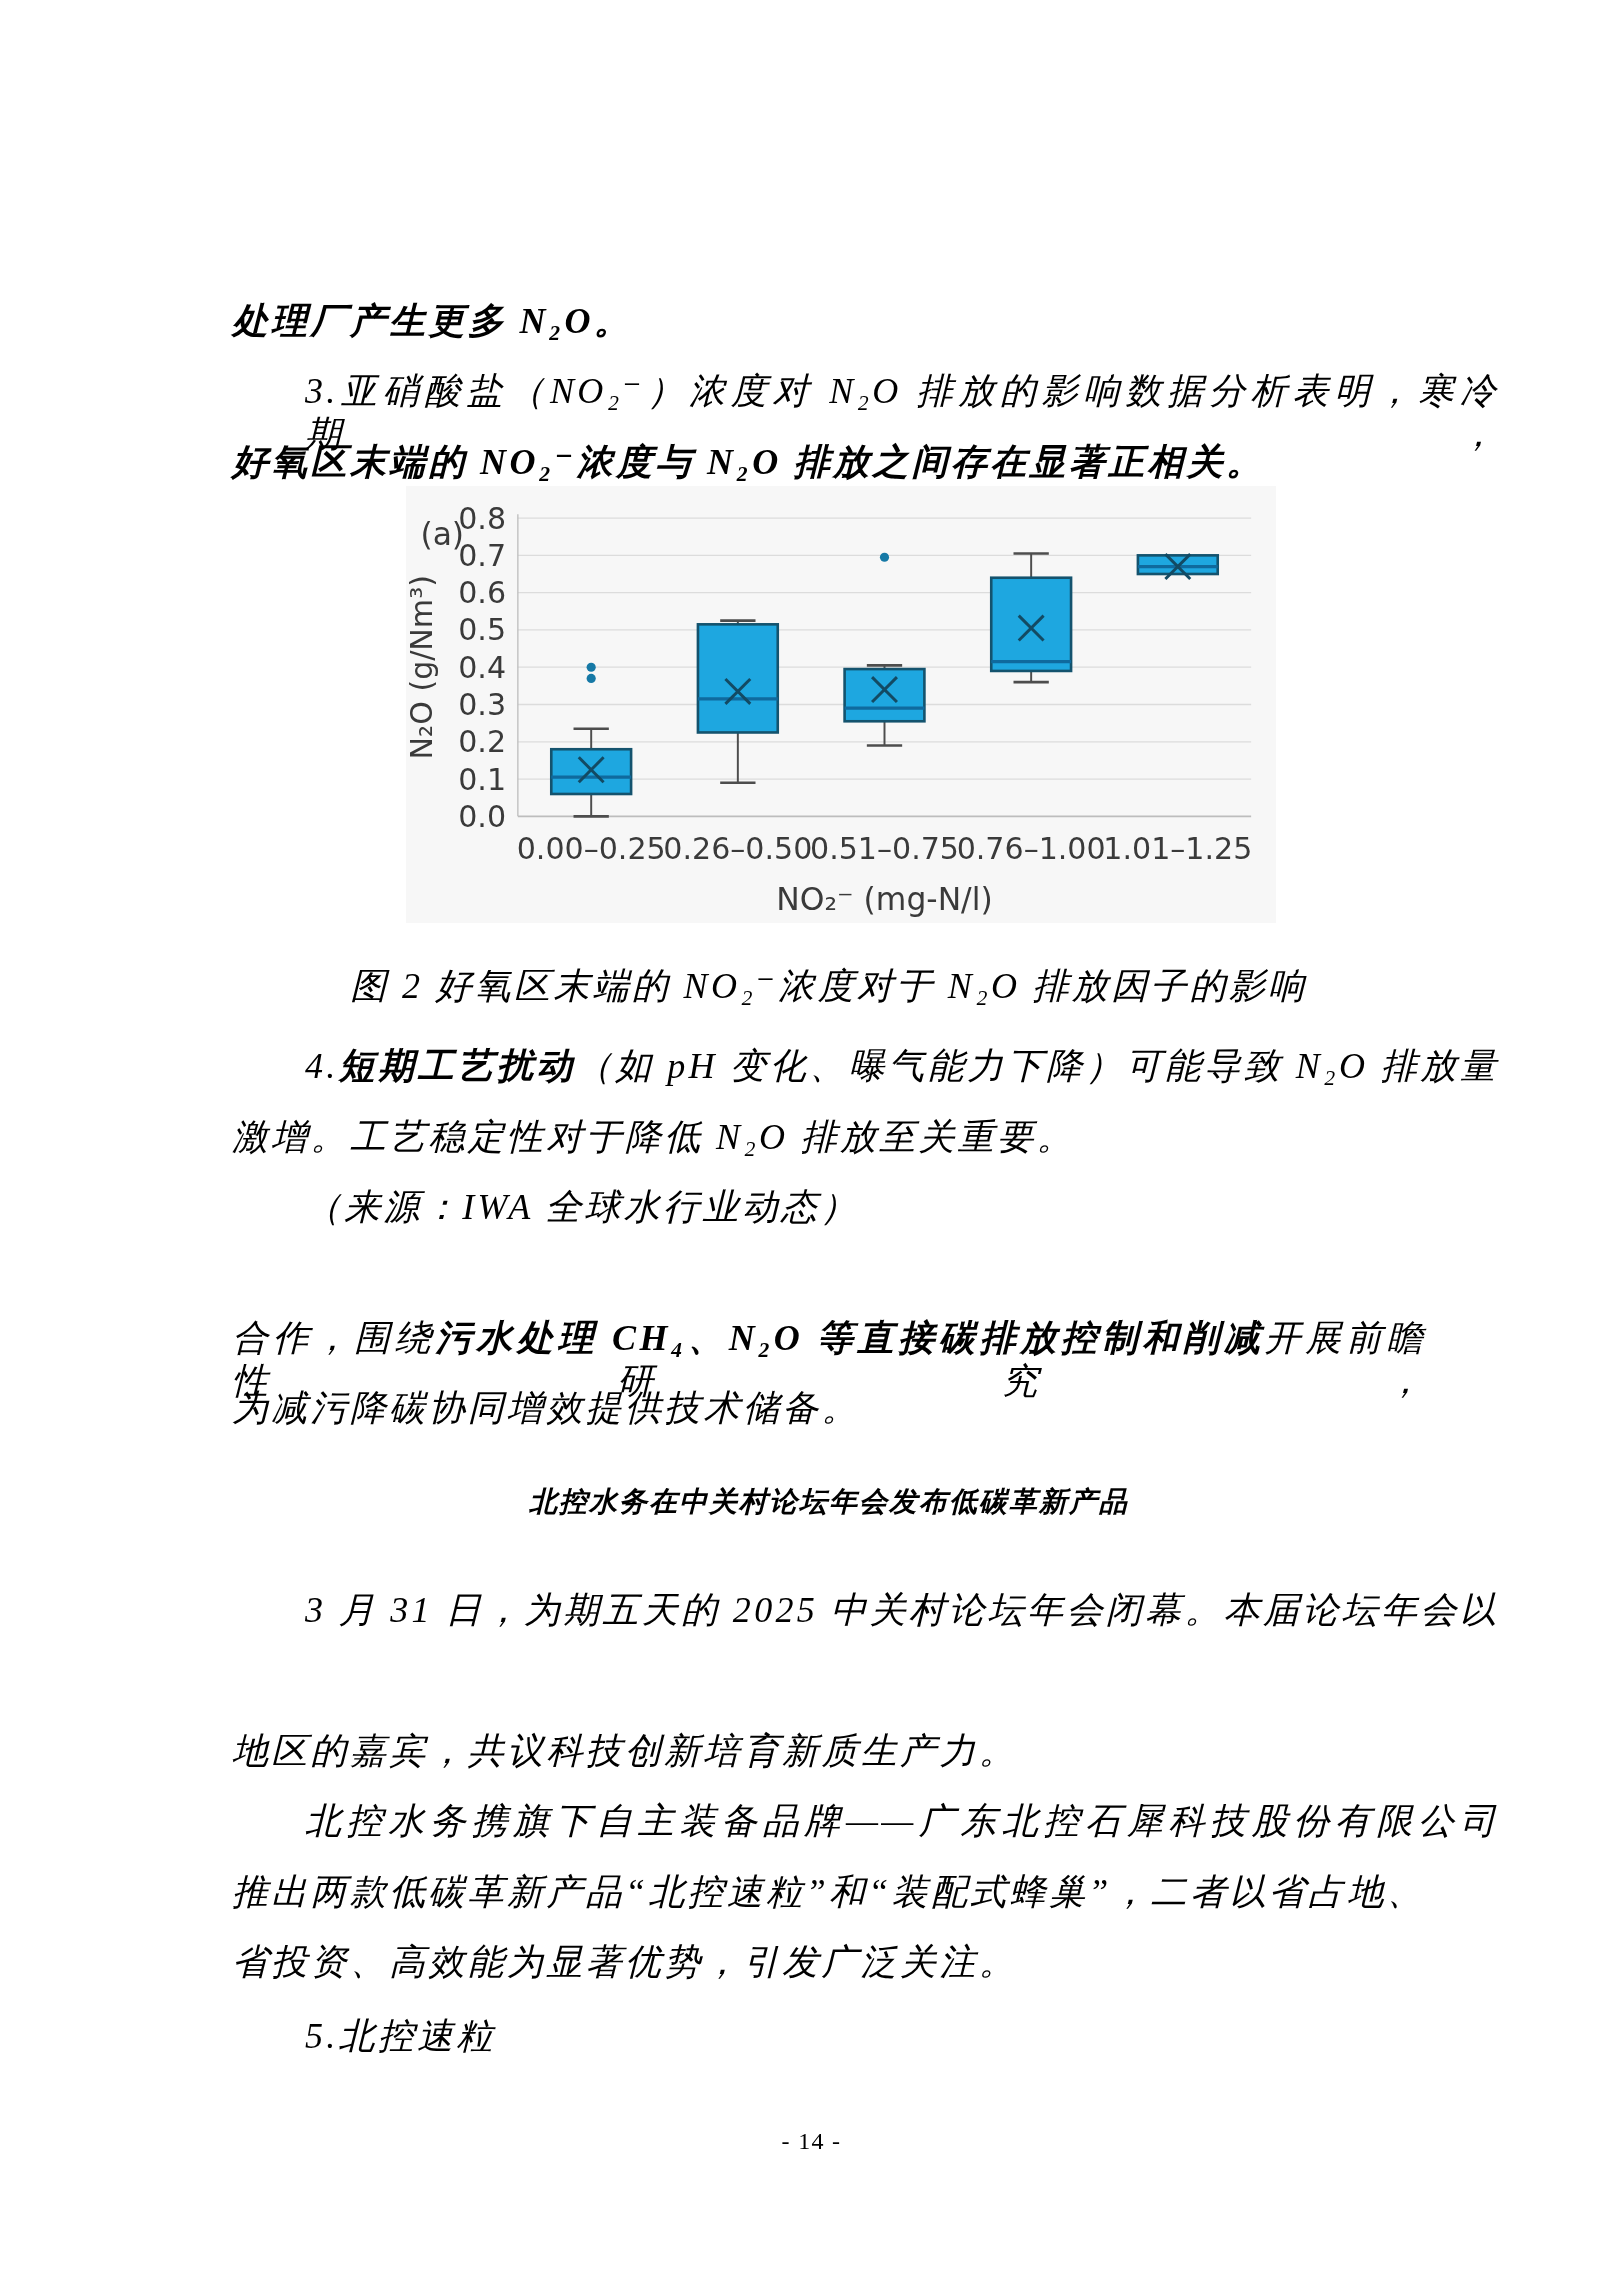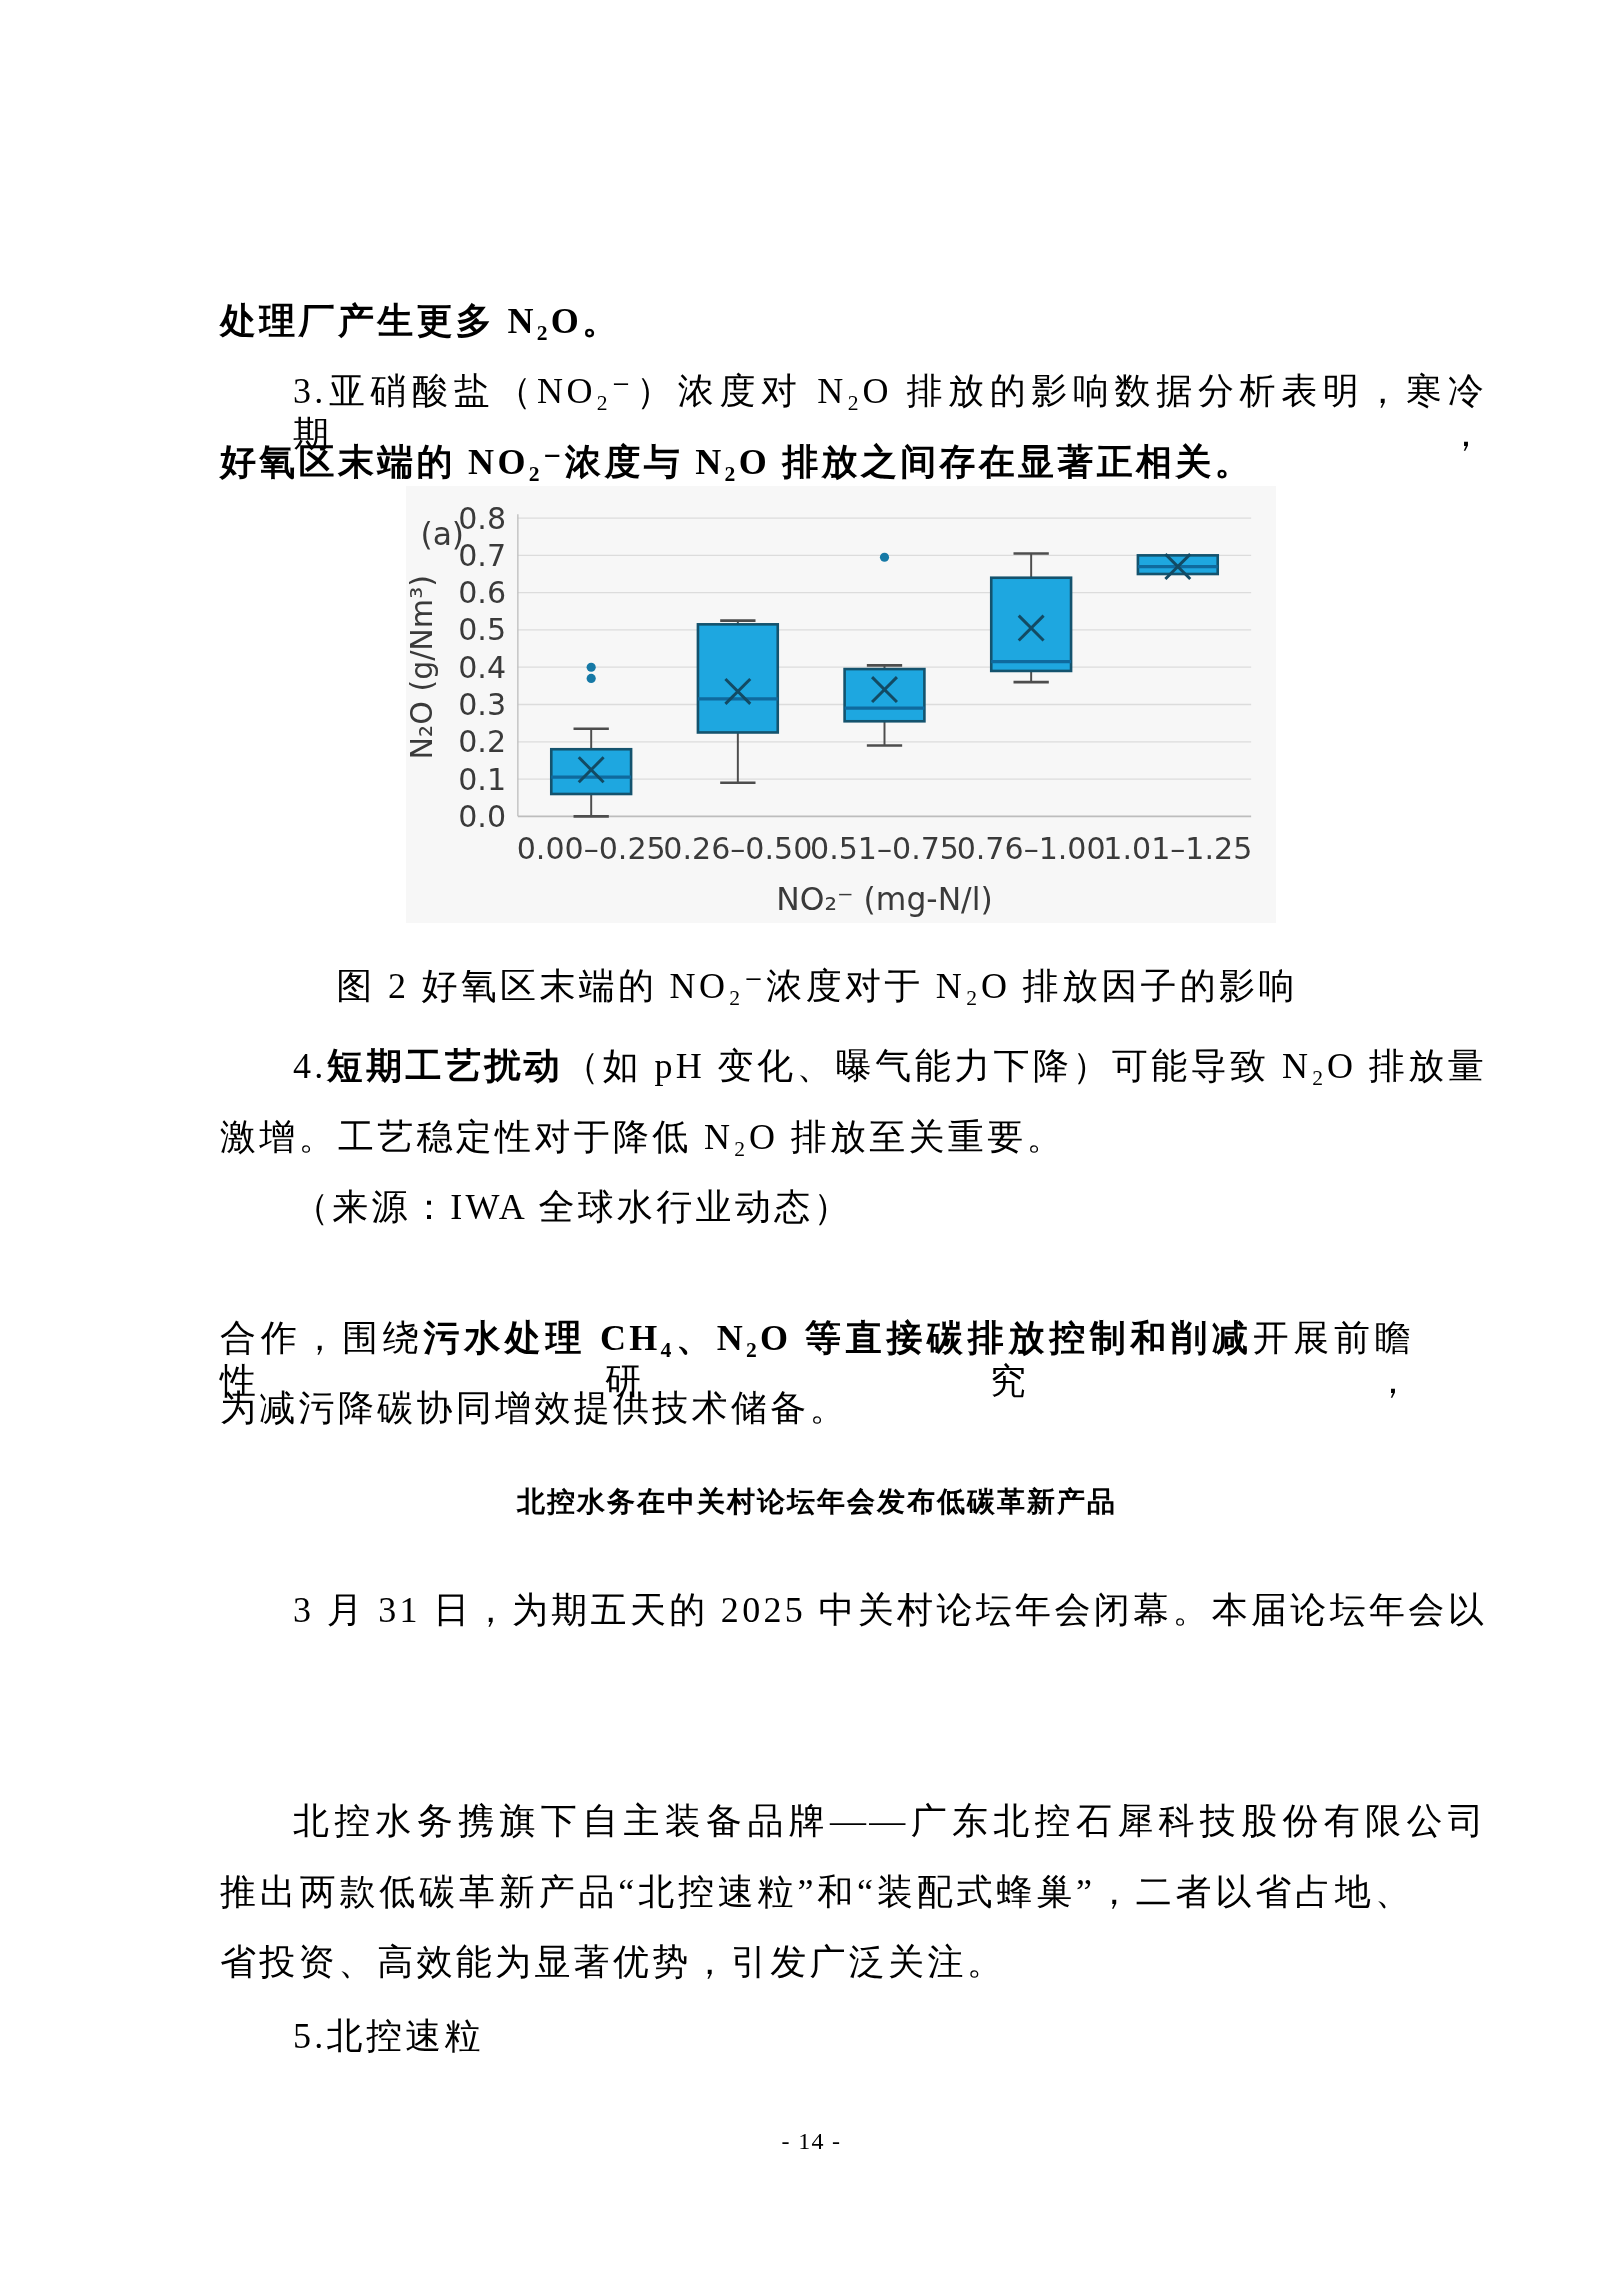--- a/index.html
+++ b/index.html
@@ -6,24 +6,25 @@
   .page {
     position:relative;
     width:1623px; height:2295px;
     background:#ffffff;
     overflow:hidden;
     font-family:"Liberation Serif","DejaVu Serif",serif;
     color:#000;
   }
   .ln {
     position:absolute;
-    left:220px; width:1194px; height:46px;
+    left:232px; width:1194px; height:46px;
     font-size:36px; line-height:43px;
     letter-spacing:3.3px;
     white-space:nowrap;
+    font-style:italic;
   }
   .jl { text-align:justify; text-align-last:justify; white-space:normal; }
   .ind { padding-left:73px; }
   .b { font-weight:bold; }
   .center { text-align-last:center; white-space:normal; }
   .heading {
     font-size:28px; font-weight:bold; letter-spacing:2px;
     font-family:"Liberation Sans","DejaVu Sans",sans-serif;
     height:52px; line-height:48px;
   }
@@ -136,20 +137,21 @@
 
   <div class="ln jl" style="top:1317px">
     <span>合作，围绕</span><span class="b">污水处理 CH₄、N₂O 等直接碳排放控制和削减</span><span>开展前瞻性研究，</span>
   </div>
 
   <div class="ln center heading" style="top:1478px">北控水务在中关村论坛年会发布低碳革新产品</div>
 
   <div class="ln jl ind" style="top:1589px">3 月 31 日，为期五天的 2025 中关村论坛年会闭幕。本届论坛年会以</div>
 
 
+  <div class="ln" style="top:1730px">地区的嘉宾，共议科技创新培育新质生产力。</div>
 
   <div class="ln jl ind" style="top:1800px">北控水务携旗下自主装备品牌——广东北控石犀科技股份有限公司</div>
 
   <div class="ln jl" style="top:1871px">推出两款低碳革新产品“北控速粒”和“装配式蜂巢”，二者以省占地、</div>
 
   <div class="ln" style="top:1941px">省投资、高效能为显著优势，引发广泛关注。</div>
 
   <div class="ln ind" style="top:2015px">5.北控速粒</div>
 
   <div class="pagenum">- 14 -</div>

